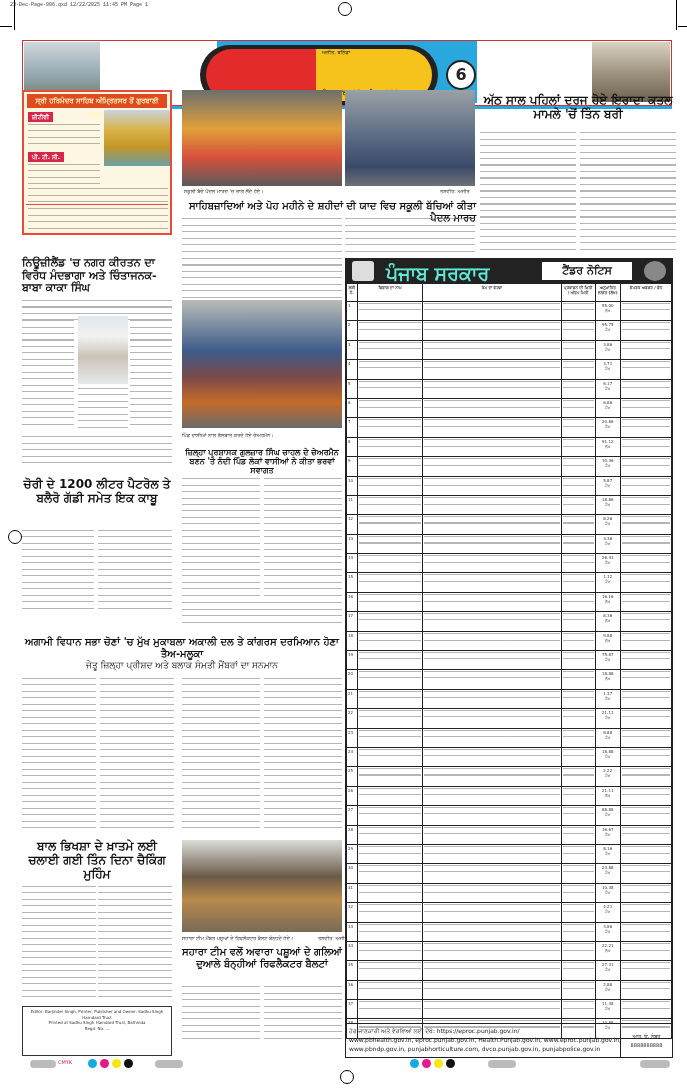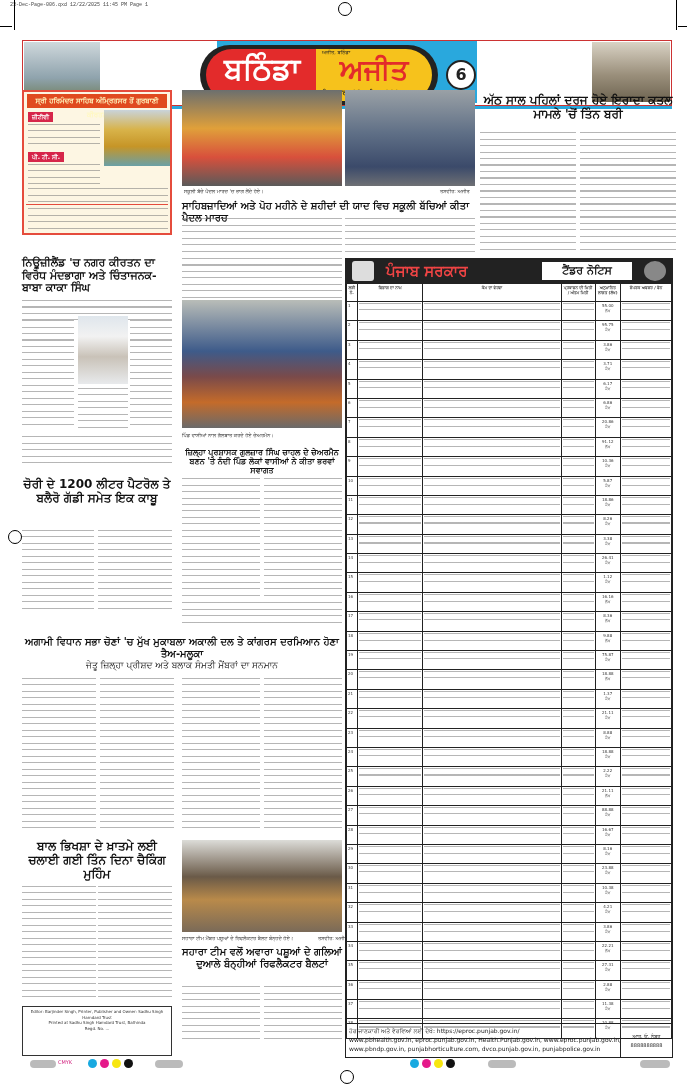--- a/index.html
+++ b/index.html
@@ -29,21 +29,21 @@
 .cap{font-size:5px;color:#333}
 .lines{background:repeating-linear-gradient(180deg,#7a7a7a 0,#7a7a7a 1px,transparent 1px,transparent 6.5px);opacity:.55}
 
 .gurbani{left:22px;top:90px;width:150px;height:145px;border:2px solid #e54c3c;background:#fdf6e3}
 .gurbani-title{left:3px;top:2px;right:3px;height:14px;background:#e04a1f;color:#fff8c0;font-size:7px;text-align:center;line-height:14px;font-weight:bold}
 .tag{background:#d6264a;color:#fff;font-size:6px;font-weight:bold;padding:1px 4px}
 .golden{left:80px;top:18px;width:66px;height:56px;background:linear-gradient(180deg,#c9d3da 0,#d8b34a 35%,#c69527 65%,#6aa0a6 100%)}
 
 .tender{left:345px;top:258px;width:328px;height:800px;border:1px solid #222;background:#fff}
 .tender-hdr{left:0;top:0;right:0;height:24px;background:#222}
-.tender-title{left:40px;top:3px;font-size:15px;font-weight:bold;color:#ef4444}
+.tender-title{left:40px;top:3px;font-size:19px;font-weight:bold;color:#5eead4}
 .tender-notice{left:196px;top:3px;width:90px;height:18px;background:#fff;color:#111;font-size:11px;font-weight:bold;text-align:center;line-height:18px}
 .emblem{left:6px;top:2px;width:22px;height:20px;background:#ddd;border-radius:3px}
 .seal{left:298px;top:2px;width:22px;height:20px;background:#888;border-radius:50%}
 table.tt{position:absolute;left:0;top:24px;width:326px;border-collapse:collapse;font-size:4px;color:#333}
 table.tt td,table.tt th{border:1px solid #222;padding:1px;vertical-align:top}
 table.tt th{font-weight:bold;font-size:4px;text-align:center;height:18px}
 table.tt td.sn{width:10px}
 table.tt td.d1{width:62px}
 table.tt td.d2{width:130px}
 table.tt td.dt{width:32px;text-align:center}
@@ -73,23 +73,21 @@
   <div class="abs diamond" style="left:108px;top:8px"></div>
   <div class="abs diamond" style="left:108px;top:36px"></div>
   <div class="abs diamond" style="left:520px;top:8px"></div>
   <div class="abs diamond" style="left:520px;top:36px"></div>
 </div>
 <div class="abs mast-img-l"></div>
 <div class="abs mast-img-r"></div>
 <div class="abs pill">
   <div class="abs pill-red"></div>
   <div class="abs pill-yel"></div>
-  <div class="abs t-bathinda">ਬਠਿੰਡਾ</div>
   <div class="abs t-edition">ਅਜੀਤ, ਬਠਿੰਡਾ</div>
-  <div class="abs t-ajit">ਅਜੀਤ</div>
   <div class="abs t-date">ਮੰਗਲਵਾਰ, 23 ਦਸੰਬਰ 2025</div>
 </div>
 <div class="abs pagenum">6</div>
 <div class="abs mast-strip"></div>
 
 <div class="abs gurbani">
   <div class="abs gurbani-title">ਸ੍ਰੀ ਹਰਿਮੰਦਰ ਸਾਹਿਬ ਅੰਮ੍ਰਿਤਸਰ ਤੋਂ ਗੁਰਬਾਣੀ ਕੀਰਤਨ</div>
   <div class="abs tag" style="left:4px;top:20px">ਜ਼ੀਟੀਵੀ</div>
   <div class="abs lines" style="left:4px;top:32px;width:72px;height:24px"></div>
   <div class="abs tag" style="left:4px;top:60px">ਪੀ. ਟੀ. ਸੀ.</div>
@@ -97,21 +95,21 @@
   <div class="abs golden"></div>
   <div class="abs lines" style="left:4px;top:96px;width:140px;height:14px"></div>
   <div class="abs" style="left:2px;top:112px;width:142px;border-top:1px solid #e54c3c"></div>
   <div class="abs lines" style="left:4px;top:116px;width:140px;height:22px"></div>
 </div>
 
 <div class="abs photo" style="left:182px;top:90px;width:160px;height:96px;background:linear-gradient(180deg,#6c6f6e,#e0a03a 40%,#d8503c 70%,#5a5a5a)"></div>
 <div class="abs photo" style="left:345px;top:90px;width:130px;height:96px;background:linear-gradient(180deg,#9aa1a6,#5f6f86 45%,#3b4a6a 80%,#6e7074)"></div>
 <div class="abs cap" style="left:184px;top:188px">ਸਕੂਲੀ ਬੱਚੇ ਪੈਦਲ ਮਾਰਚ 'ਚ ਭਾਗ ਲੈਂਦੇ ਹੋਏ।</div>
 <div class="abs cap" style="left:440px;top:188px">ਤਸਵੀਰ: ਅਜੀਤ</div>
-<div class="abs head" style="left:182px;top:200px;width:294px;font-size:10px;text-align:left">ਸਾਹਿਬਜ਼ਾਦਿਆਂ ਅਤੇ ਪੋਹ ਮਹੀਨੇ ਦੇ ਸ਼ਹੀਦਾਂ ਦੀ ਯਾਦ ਵਿਚ ਸਕੂਲੀ ਬੱਚਿਆਂ ਕੀਤਾ ਪੈਦਲ ਮਾਰਚ</div>
+<div class="abs head" style="left:182px;top:200px;width:294px;font-size:10px;text-align:right">ਸਾਹਿਬਜ਼ਾਦਿਆਂ ਅਤੇ ਪੋਹ ਮਹੀਨੇ ਦੇ ਸ਼ਹੀਦਾਂ ਦੀ ਯਾਦ ਵਿਚ ਸਕੂਲੀ ਬੱਚਿਆਂ ਕੀਤਾ ਪੈਦਲ ਮਾਰਚ</div>
 <div class="abs lines" style="left:182px;top:218px;width:160px;height:34px"></div>
 <div class="abs lines" style="left:345px;top:218px;width:130px;height:34px"></div>
 
 <div class="abs head" style="left:480px;top:94px;width:196px;font-size:12px">ਅੱਠ ਸਾਲ ਪਹਿਲਾਂ ਦਰਜ ਹੋਏ ਇਰਾਦਾ ਕਤਲ ਮਾਮਲੇ 'ਚੋਂ ਤਿੰਨ ਬਰੀ</div>
 <div class="abs lines" style="left:480px;top:132px;width:96px;height:120px"></div>
 <div class="abs lines" style="left:580px;top:132px;width:96px;height:120px"></div>
 
 <div class="abs head" style="left:22px;top:257px;width:150px;font-size:11px;text-align:left">ਨਿਊਜ਼ੀਲੈਂਡ 'ਚ ਨਗਰ ਕੀਰਤਨ ਦਾ ਵਿਰੋਧ ਮੰਦਭਾਗਾ ਅਤੇ ਚਿੰਤਾਜਨਕ-ਬਾਬਾ ਕਾਕਾ ਸਿੰਘ</div>
 <div class="abs lines" style="left:22px;top:300px;width:150px;height:20px"></div>
 <div class="abs lines" style="left:22px;top:320px;width:52px;height:110px"></div>

